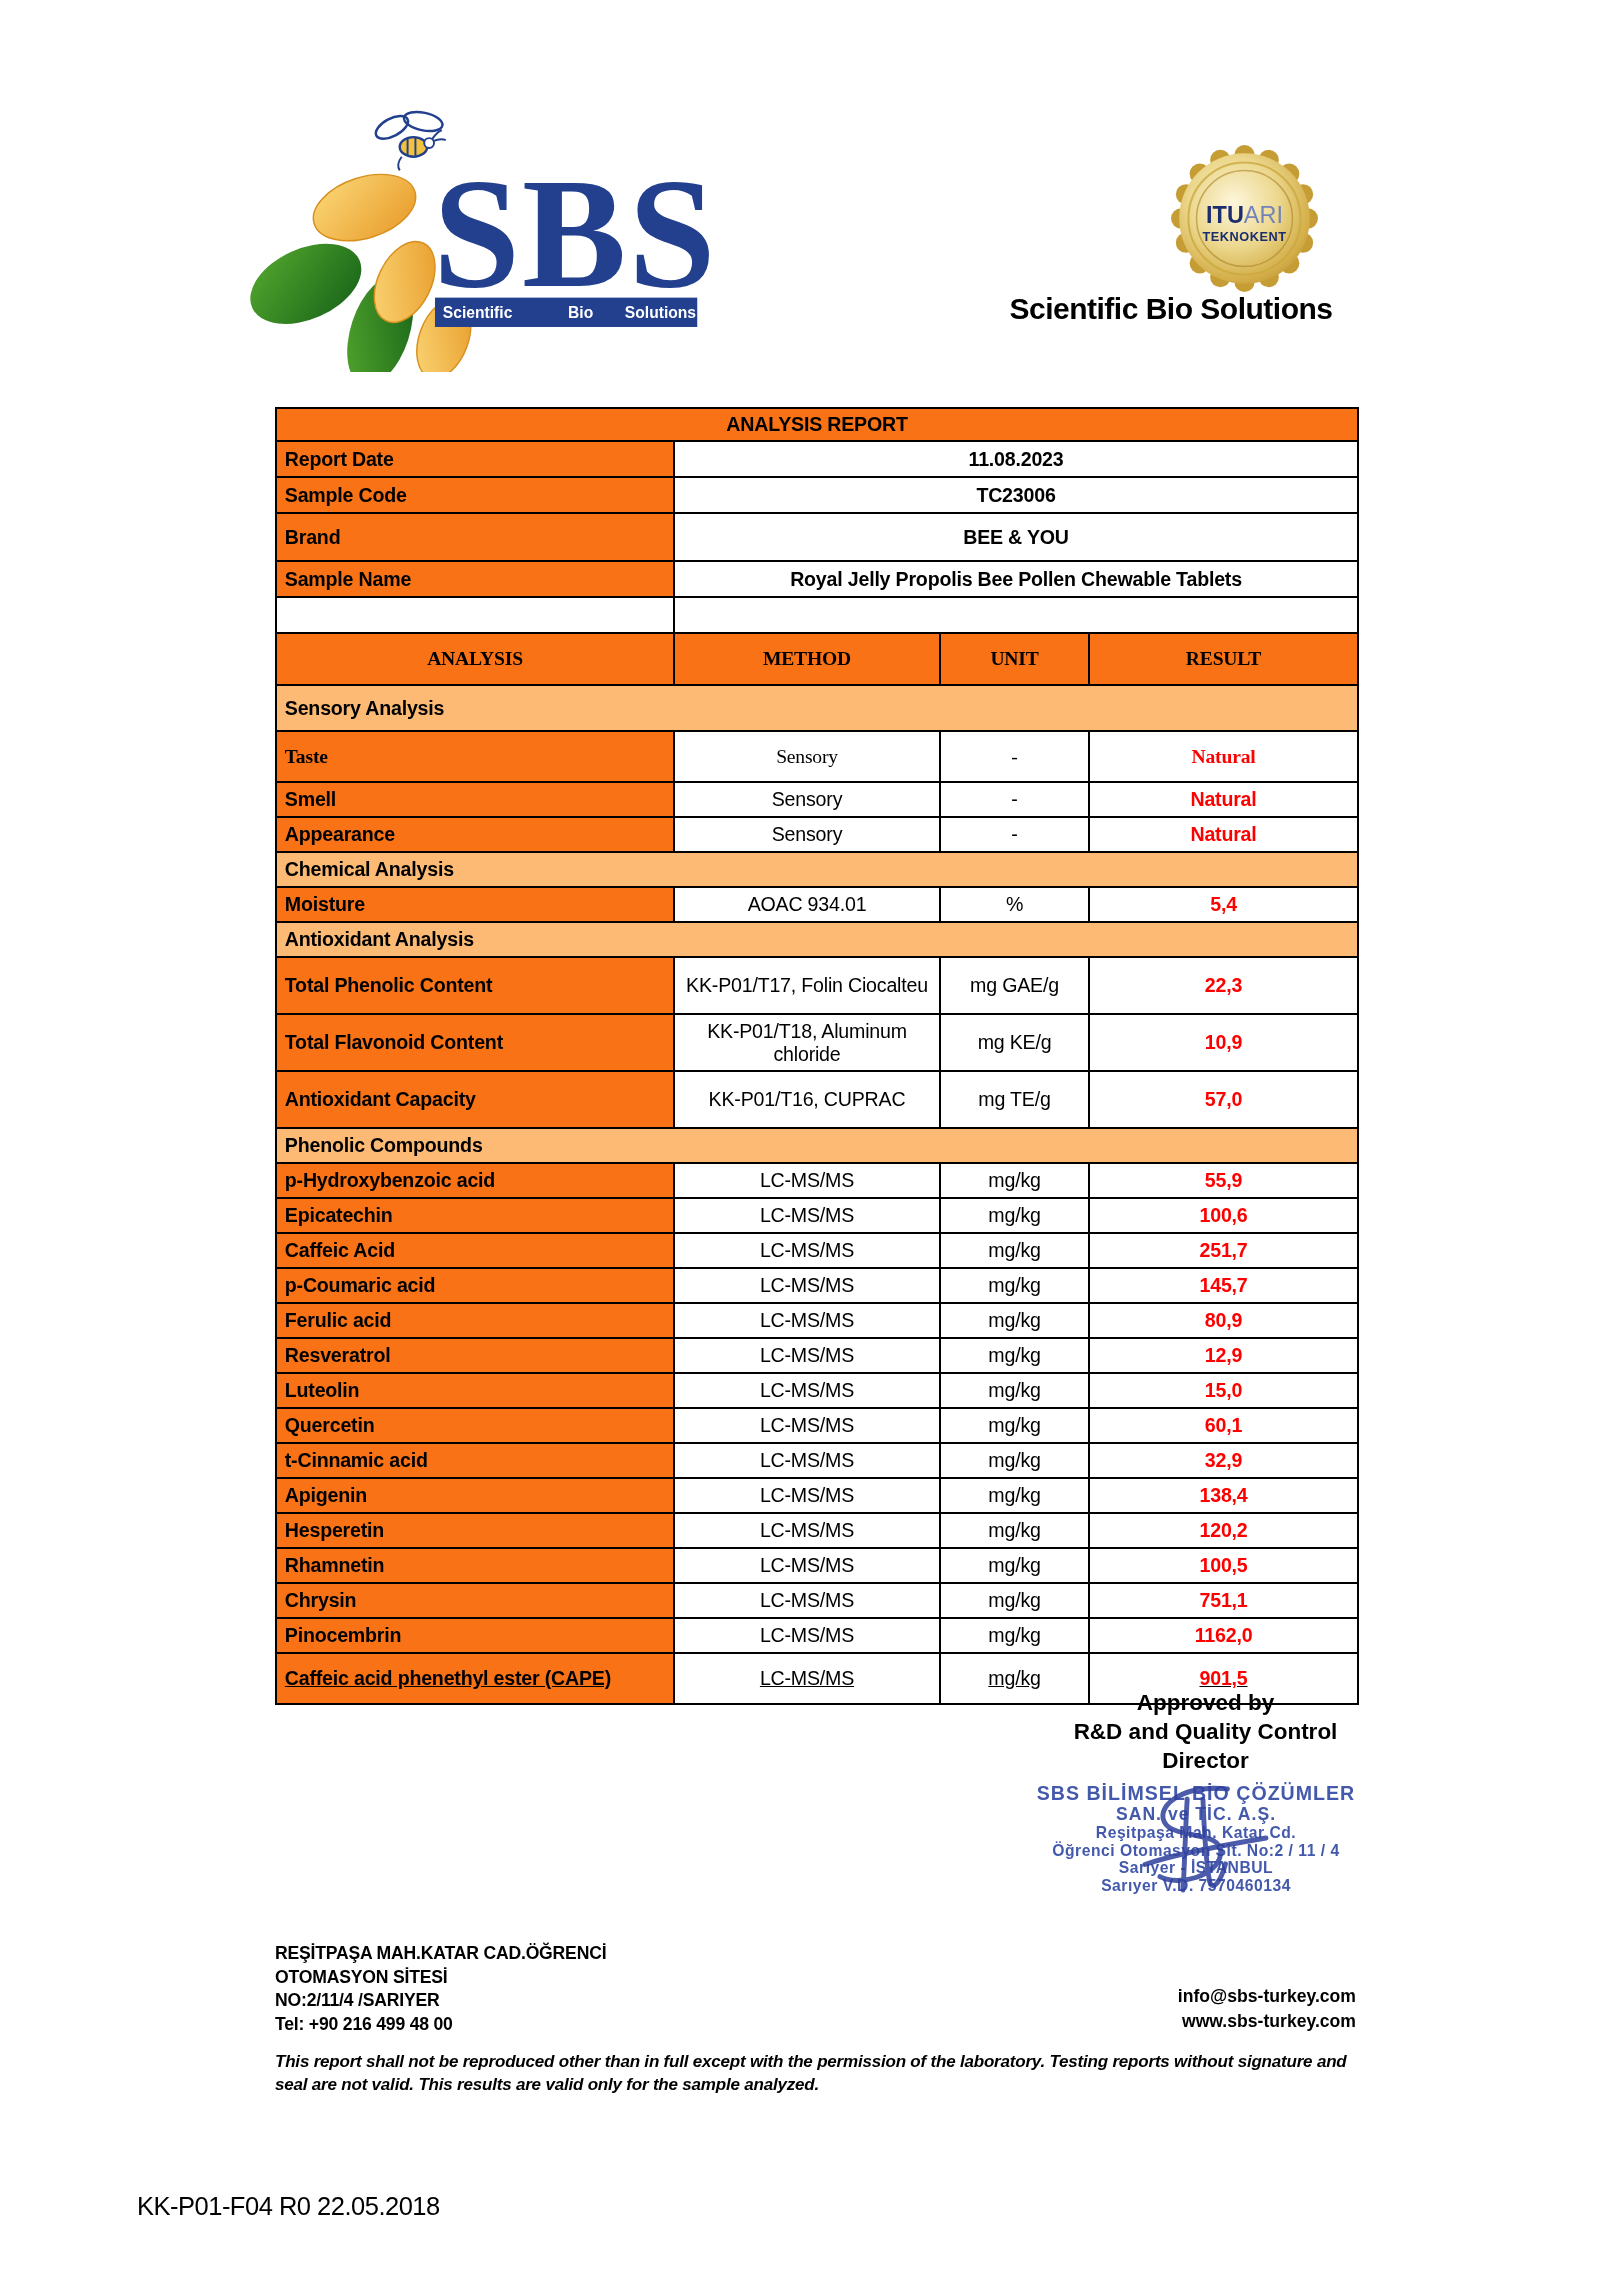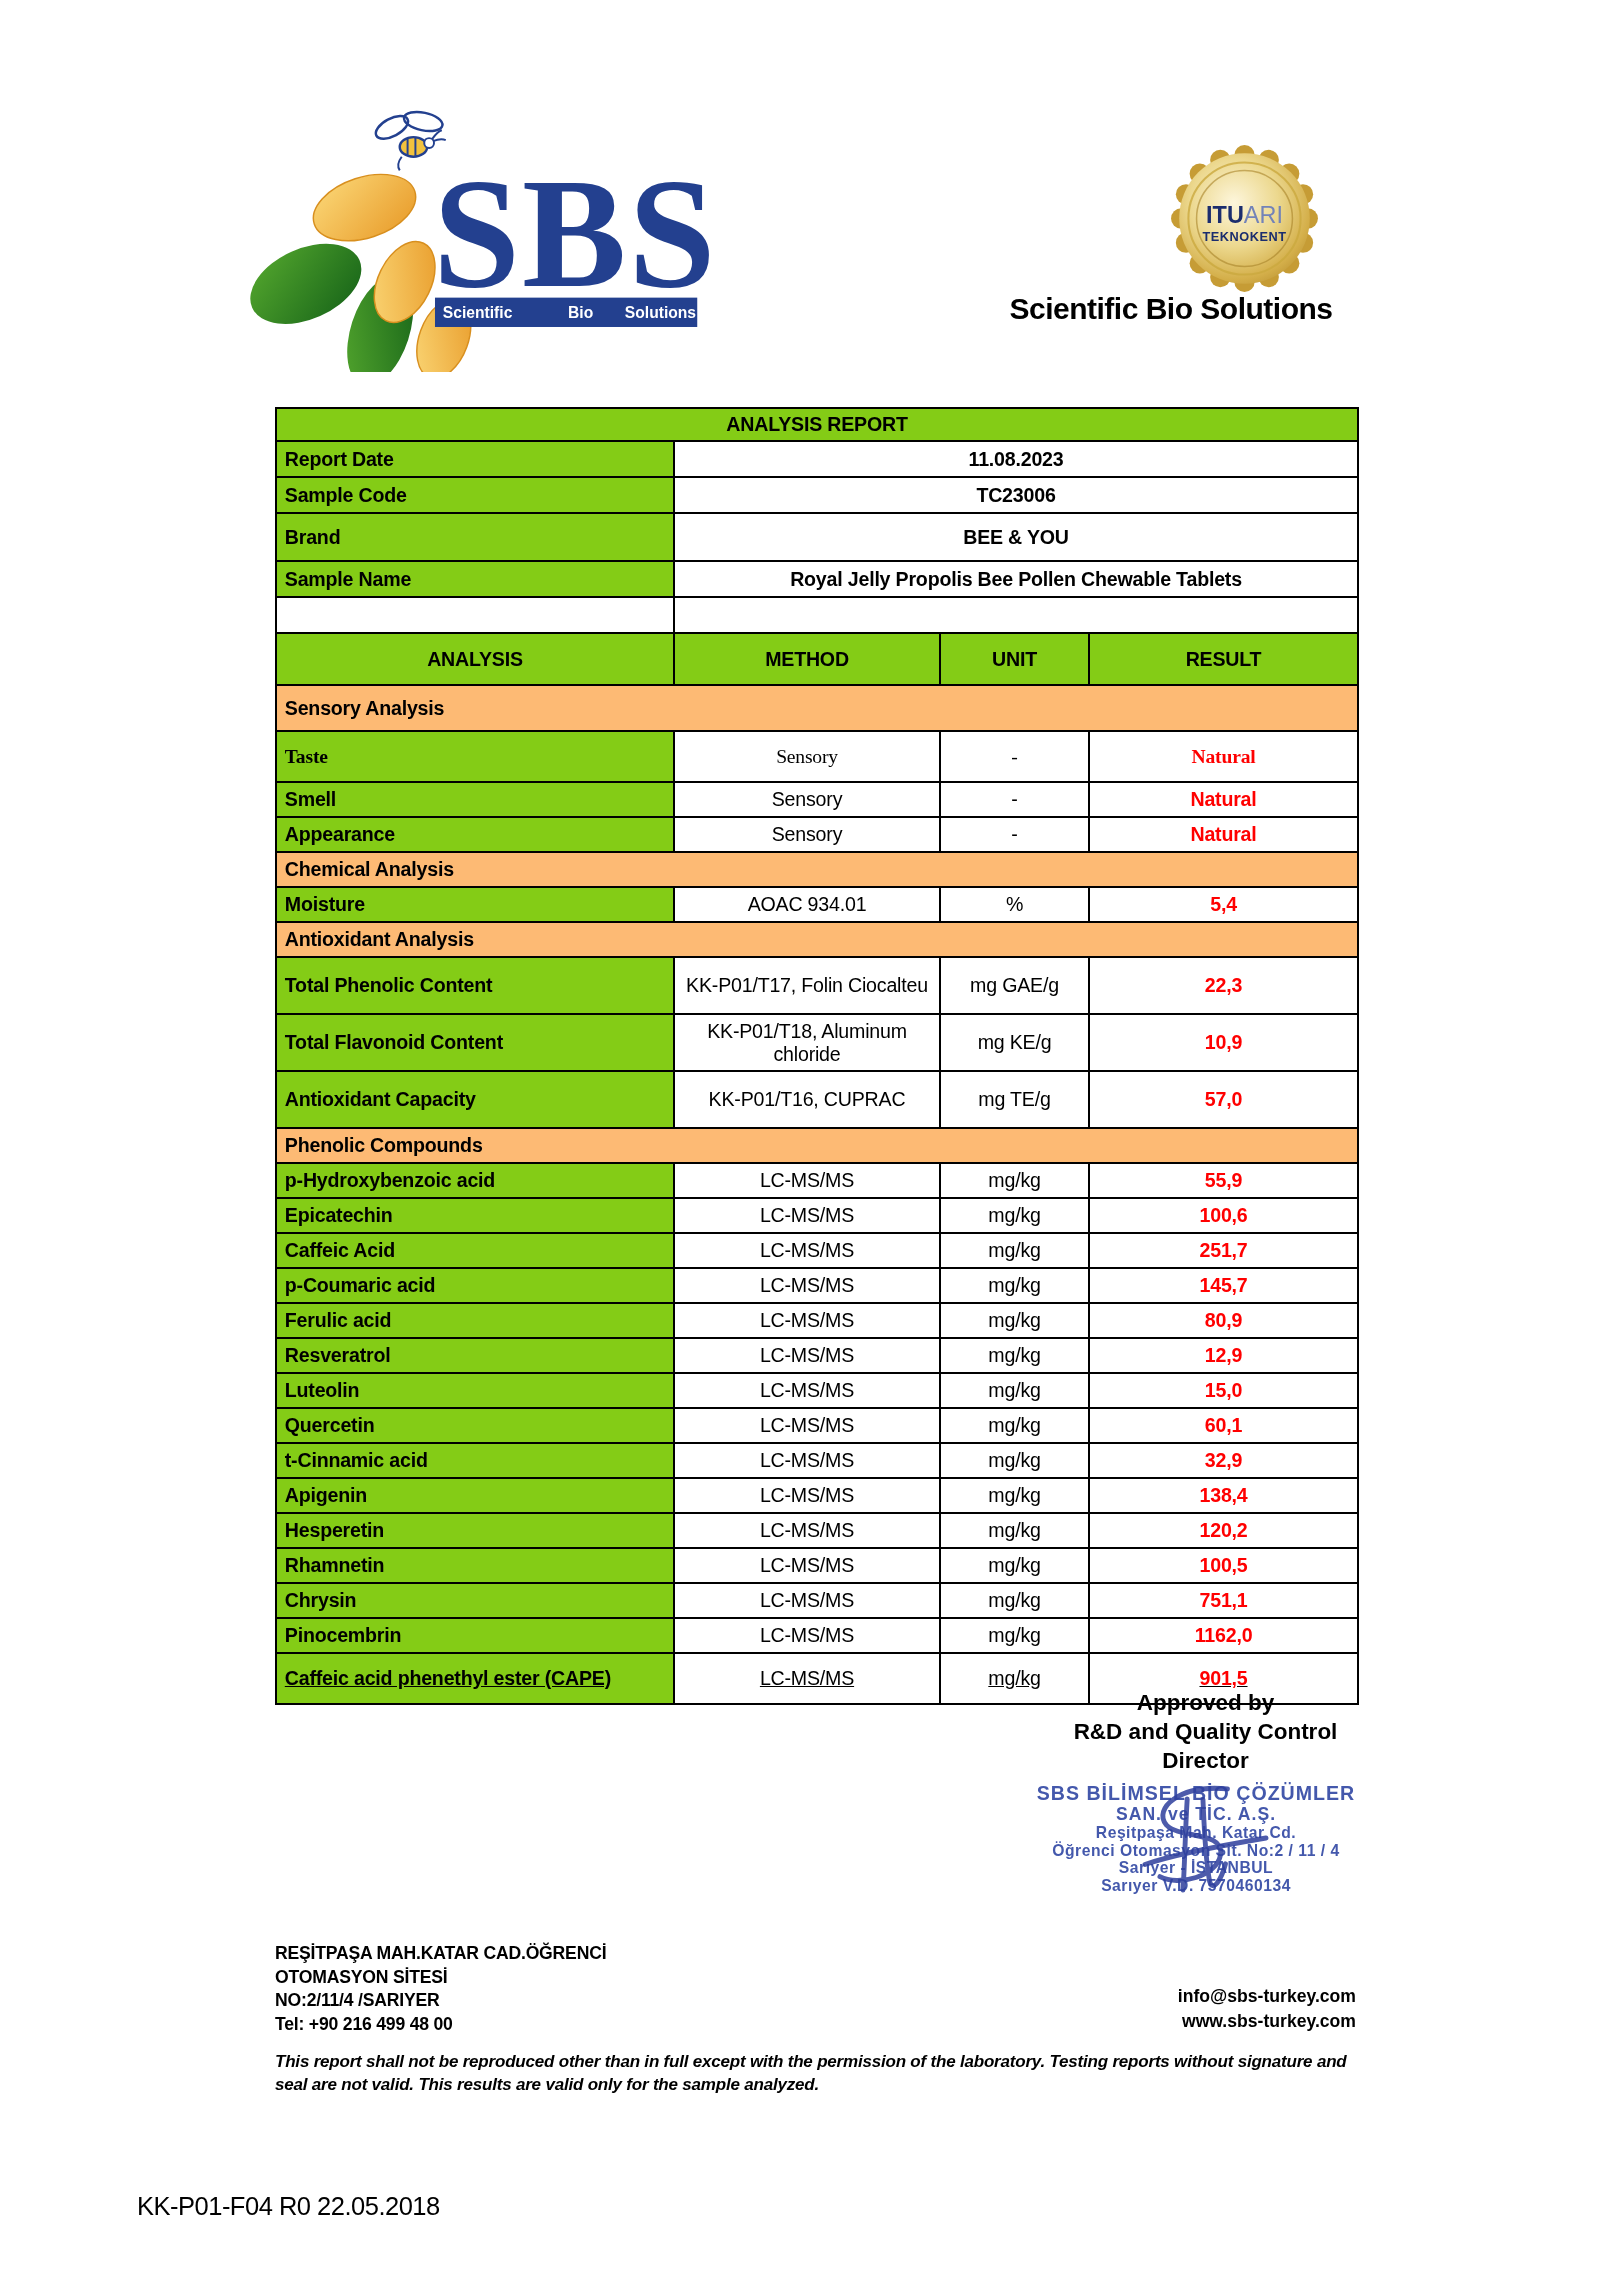--- a/index.html
+++ b/index.html
@@ -27,26 +27,26 @@
     border:2.9px solid #000;
   }
   table.report td{
     border:2px solid #000;
     padding:2px 7.8px;
     font-size:19.6px;
     vertical-align:middle;
     letter-spacing:-0.2px;
     overflow:hidden;
   }
-  td.gray{background:#84cc16;}
+  td.gray{background:#f97316;}
   td.lbl{text-align:left;font-weight:bold;}
   td.center{text-align:center;}
   td.bold{font-weight:bold;}
   td.title-cell{font-size:21.6px;}
-  td.colhead{font-size:19.6px;}
+  td.colhead{font-size:19.6px;font-family:Liberation Serif, serif;}
   td.section{font-weight:bold;text-align:left;background:#fdba74;}
   td.method,td.unit{text-align:center;font-weight:normal;font-size:18.6px;}
   td.result{text-align:center;font-weight:bold;color:#ff0000;}
 
   
   .approval{
     position:absolute;left:1034px;top:1688px;width:343px;
     text-align:center;font-size:22.5px;font-weight:bold;line-height:29px;
   }
   .stamp{

